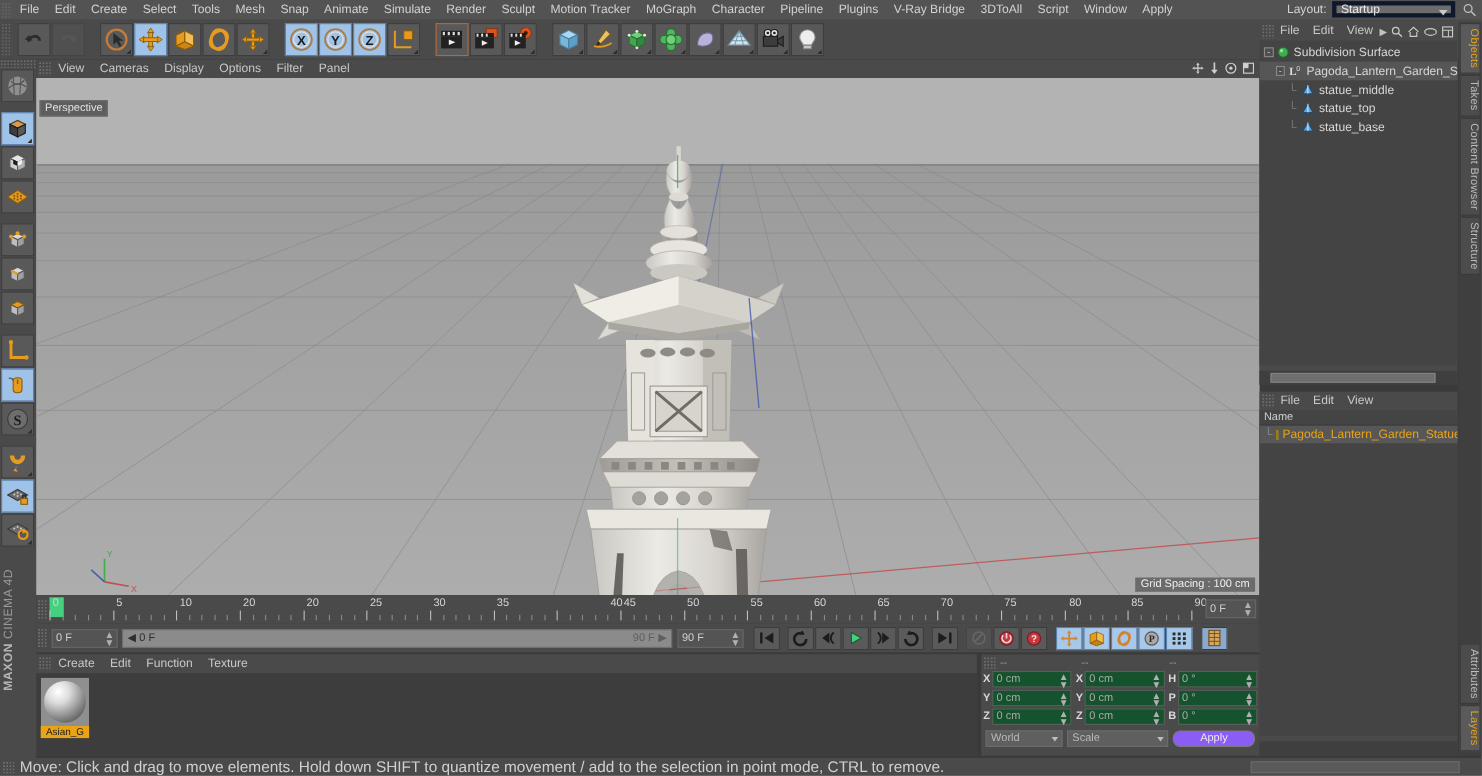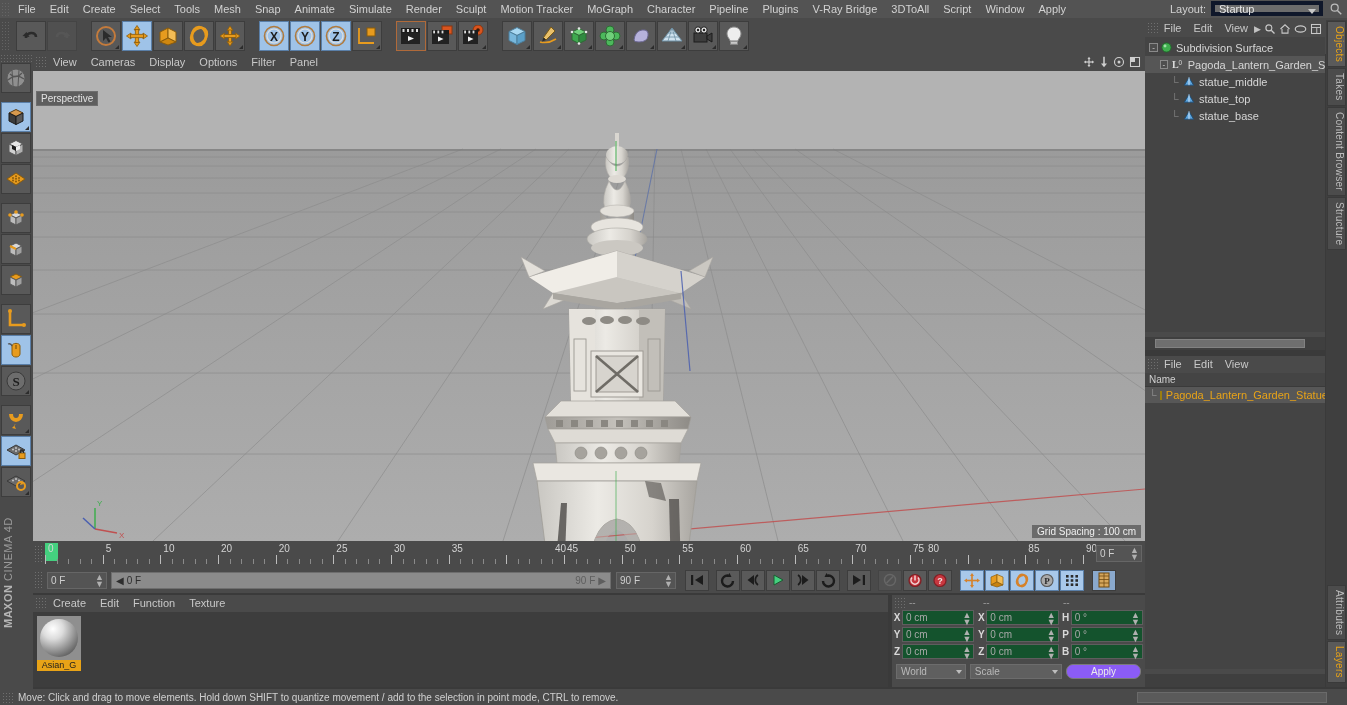--- a/index.html
+++ b/index.html
@@ -182,21 +182,21 @@
   .vtab { width:19px; margin:1px 0 0 1px; background:#4c4c4c; border:1px solid #3a3a3a;
           writing-mode:vertical-rl; font-size:10px; color:#bdbdbd; text-align:center;
           padding:4px 0; letter-spacing:.3px; }
   .vtab.act { background:#5a5a5a; color:#e8a317; }
 
   
   .statusbar { position:absolute; left:0; top:689px; width:1347px; height:16px; background:#4a4a4a;
                display:flex; align-items:center; }
   .sb-grip { width:11px;height:11px;margin-left:2px;margin-right:5px;
     background-image:radial-gradient(#6f6f6f 38%, transparent 40%); background-size:3px 3px;}
-  .sb-text { font-size:10px; color:#d0d0d0; }
+  .sb-text { font-size:14px; color:#d0d0d0; }
   .sb-right { margin-left:auto; width:190px; height:11px; background:#5a5a5a; border:1px solid #6a6a6a;
               margin-right:20px;}
 </style>
 </head>
 <body>
 
 <div id="app">
 
   <div class="menubar">
     <div class="tgrip" style="height:14px;"></div>
@@ -901,21 +901,21 @@
         <span class="tl-min" style="left: 818.867px;"></span>
         <span class="tl-min" style="left: 830.4px;"></span>
         <span class="tl-min" style="left: 841.933px;"></span>
         <span class="tl-min" style="left: 853.467px;"></span>
         <span class="tl-lab" style="left: 868px;">75</span>
         <span class="tl-maj" style="left: 865px;"></span>
         <span class="tl-min" style="left: 876.533px;"></span>
         <span class="tl-min" style="left: 888.067px;"></span>
         <span class="tl-min" style="left: 899.6px;"></span>
         <span class="tl-min" style="left: 911.133px;"></span>
-        <span class="tl-lab" style="left: 883px;">80</span>
+        <span class="tl-lab" style="left: 927px;">80</span>
         <span class="tl-maj" style="left: 922.667px;"></span>
         <span class="tl-min" style="left: 934.2px;"></span>
         <span class="tl-min" style="left: 945.733px;"></span>
         <span class="tl-min" style="left: 957.267px;"></span>
         <span class="tl-min" style="left: 968.8px;"></span>
         <span class="tl-lab" style="left: 983.333px;">85</span>
         <span class="tl-maj" style="left: 980.333px;"></span>
         <span class="tl-min" style="left: 991.867px;"></span>
         <span class="tl-min" style="left: 1003.4px;"></span>
         <span class="tl-min" style="left: 1014.93px;"></span>

